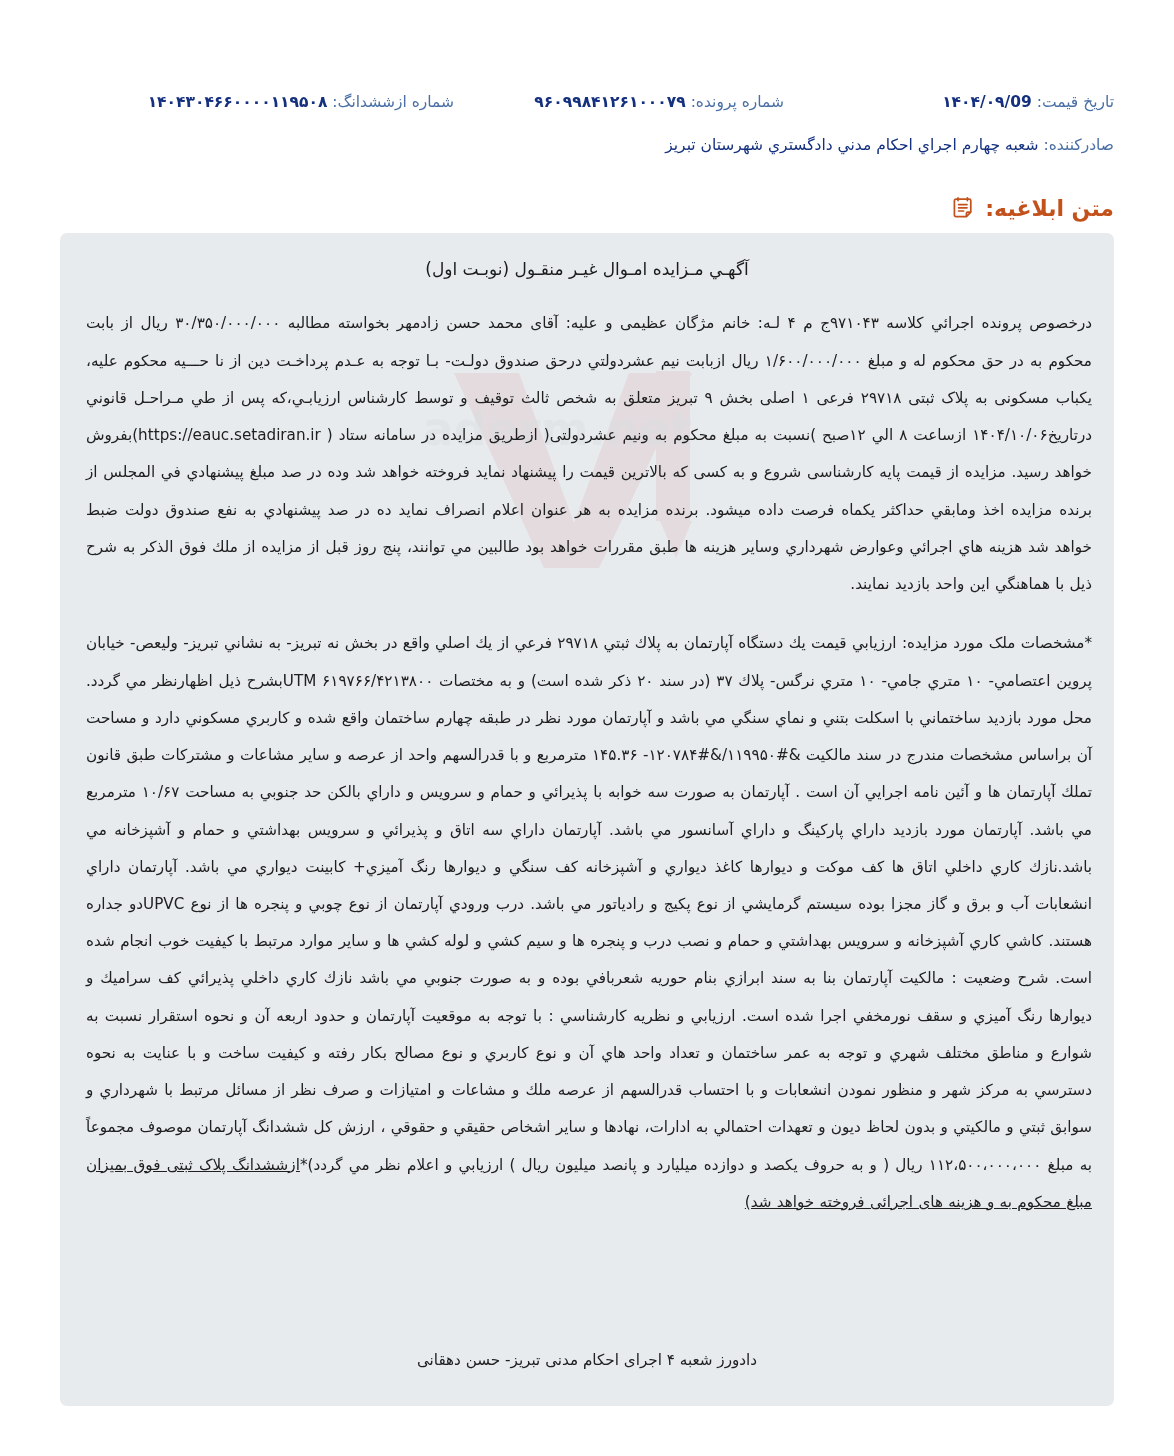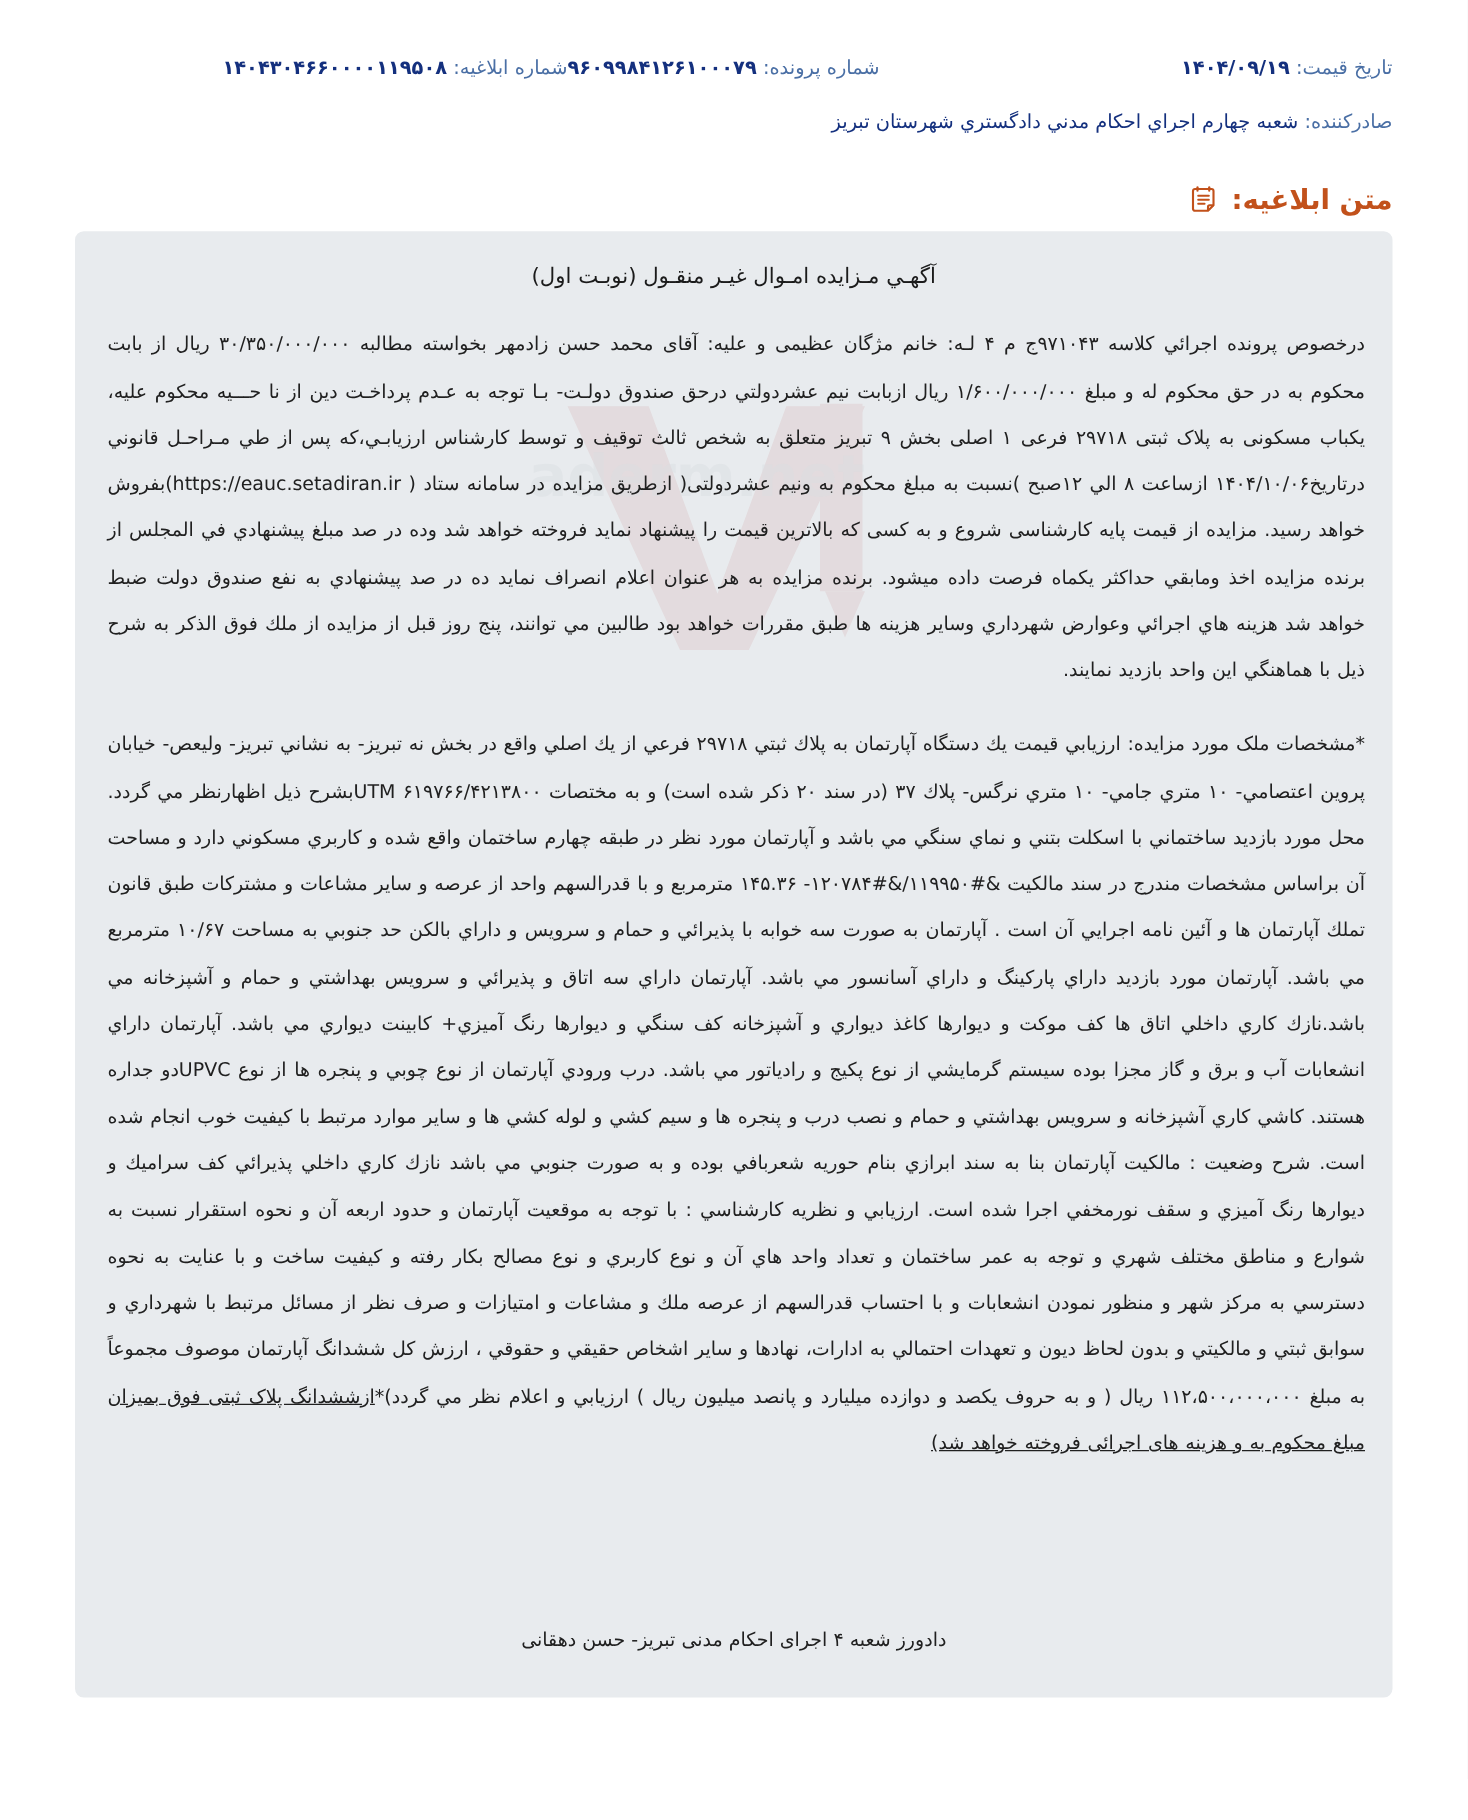--- a/index.html
+++ b/index.html
@@ -34,21 +34,21 @@
     align-items: baseline;
     padding: 44px 60px 0 60px;
     gap: 0;
   }
   .meta-cell {
     font-size: 15.5px;
     white-space: nowrap;
     line-height: 1.4;
   }
   .meta-cell.c1 { width: 330px; text-align: right; }
-  .meta-cell.c2 { width: 330px; text-align: left; }
+  .meta-cell.c2 { width: 330px; text-align: right; margin-top: 48px; }
   .meta-cell.c3 { width: 300px; text-align: right; }
   .meta-label {
     color: #4a6fa5;
     font-weight: normal;
   }
   .meta-value {
     color: #14307e;
     font-weight: bold;
     letter-spacing: 0.2px;
   }
@@ -156,28 +156,28 @@
   .spacer-md { height: 34px; }
 </style>
 </head>
 <body>
 
 <div class="page">
 
   <div class="meta-row">
     <div class="meta-cell c1">
       <span class="meta-label">تاریخ قیمت:</span>
-      <span class="meta-value">۱۴۰۴/۰۹/۱۹</span>
+      <span class="meta-value">۱۴۰۴/۰۹/09</span>
     </div>
     <div class="meta-cell c2">
       <span class="meta-label">شماره پرونده:</span>
       <span class="meta-value">۹۶۰۹۹۸۴۱۲۶۱۰۰۰۷۹</span>
     </div>
     <div class="meta-cell c3">
-      <span class="meta-label">شماره ابلاغیه:</span>
+      <span class="meta-label">شماره ازششدانگ:</span>
       <span class="meta-value">۱۴۰۴۳۰۴۶۶۰۰۰۰۱۱۹۵۰۸</span>
     </div>
   </div>
 
   <div class="issuer-row">
     <span class="issuer-label">صادرکننده:</span>
     <span class="issuer-value">شعبه چهارم اجراي احکام مدني دادگستري شهرستان تبریز</span>
   </div>
 
 

